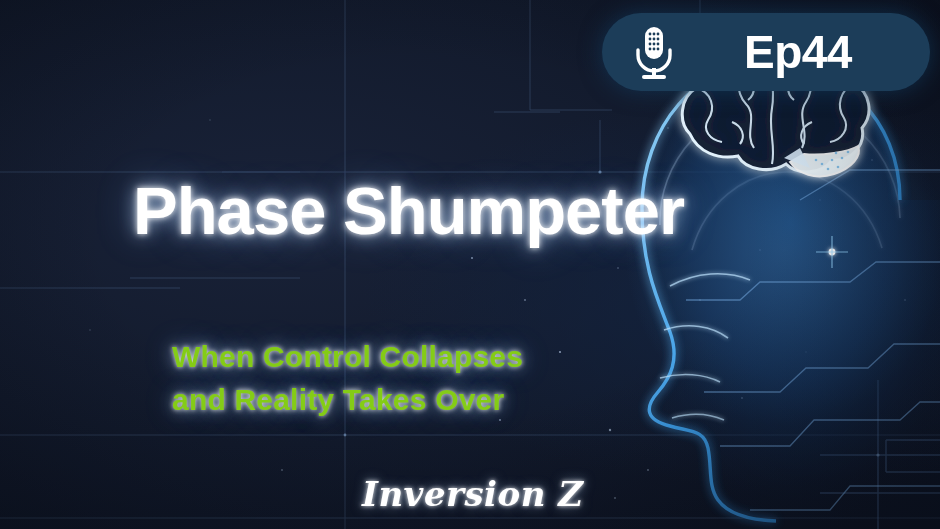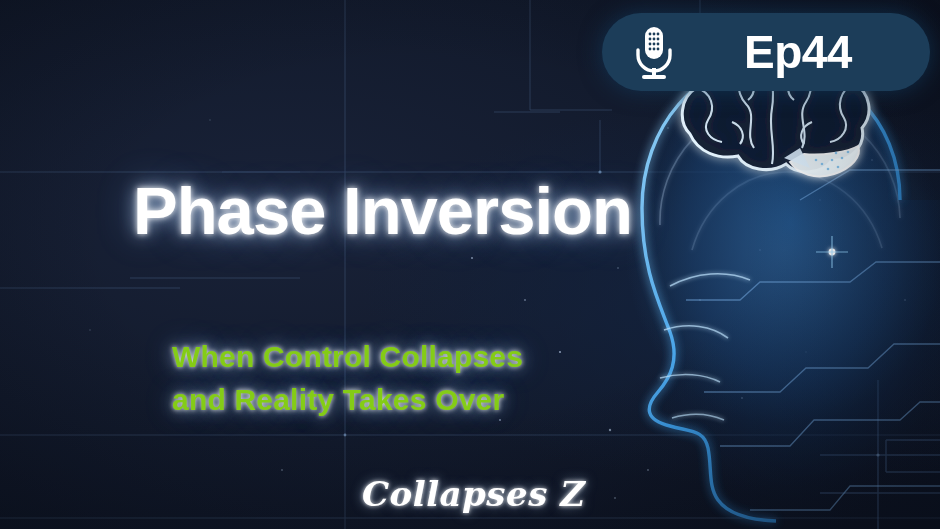--- a/index.html
+++ b/index.html
@@ -327,20 +327,20 @@
           <circle cx="30" cy="27" r="1.4"></circle>
           <circle cx="34" cy="27" r="1.4"></circle>
       </g>
       <path d="M14 28 V33 A16 16 0 0 0 46 33 V28" fill="none" stroke="#ffffff" stroke-width="3.4" stroke-linecap="round"></path>
       <rect x="28" y="46" width="4" height="9" fill="#ffffff"></rect>
       <rect x="18" y="53" width="24" height="4" rx="2" fill="#ffffff"></rect>
     </svg>
     <div class="badge-label">Ep44</div>
   </div>
 
-  <div class="title">Phase Inversion</div>
+  <div class="title">Phase Shumpeter</div>
 
   <div class="subtitle">When Control Collapses
 and Reality Takes Over</div>
 
-  <div class="signature">Collapses Z</div>
+  <div class="signature">Inversion Z</div>
 
 </div>
 
 </body></html>

